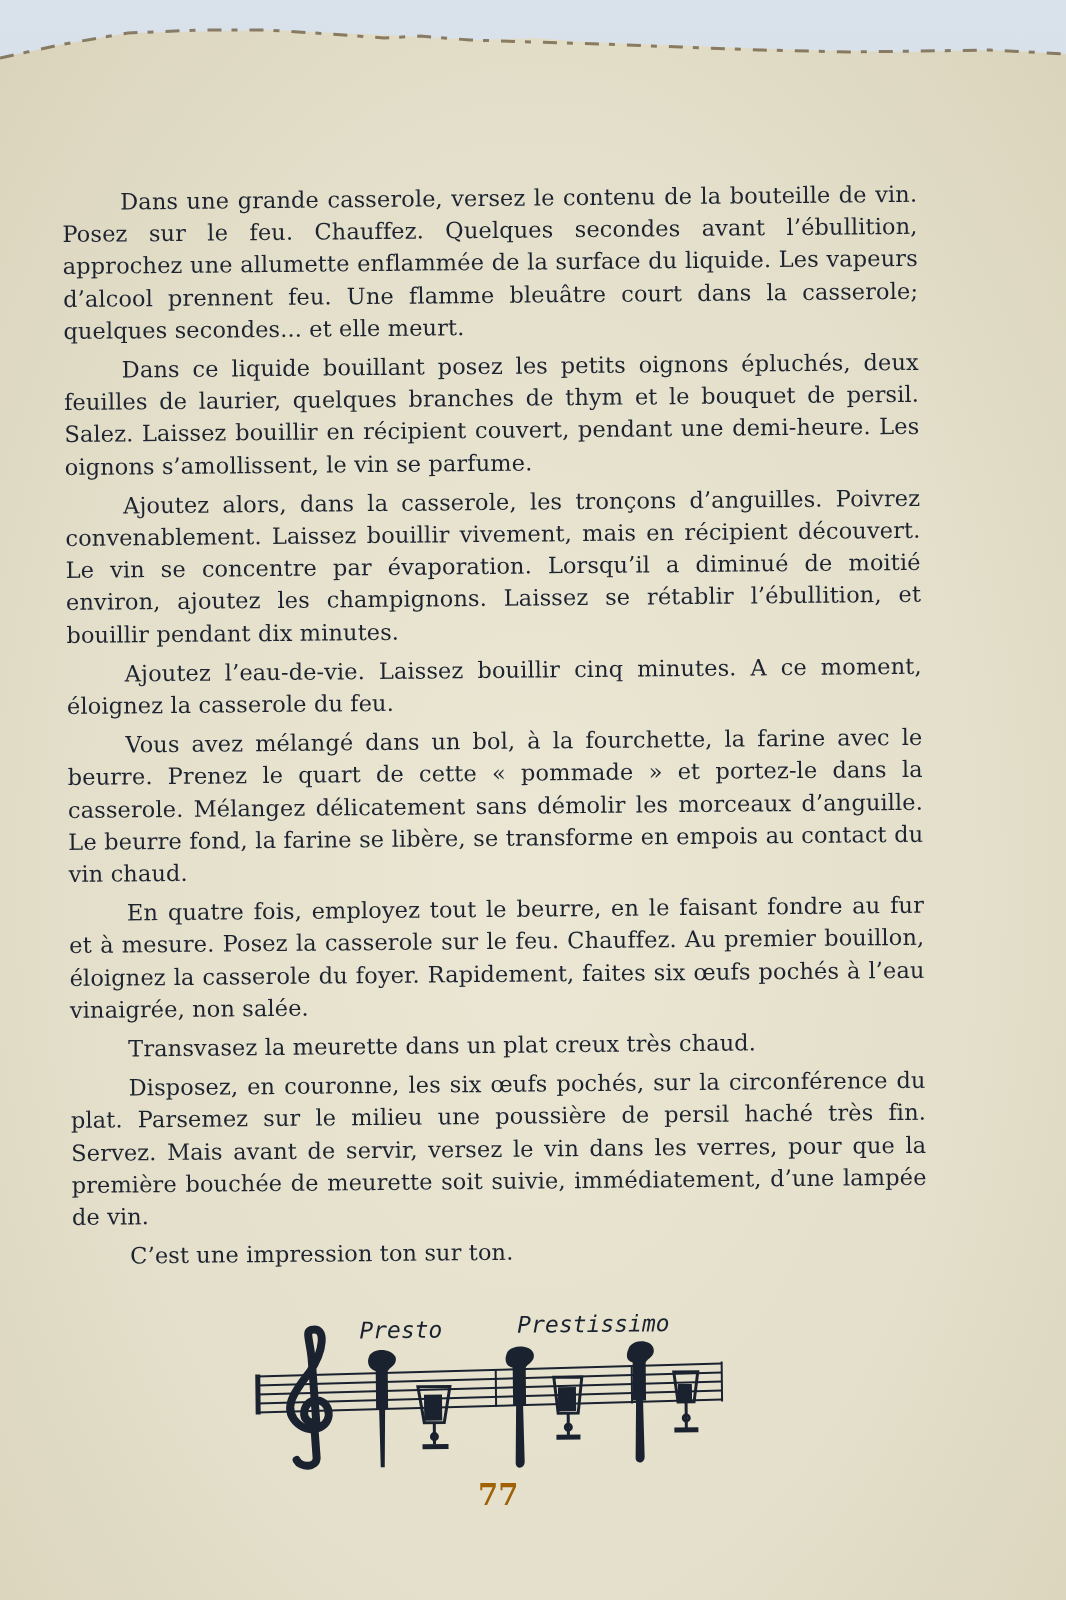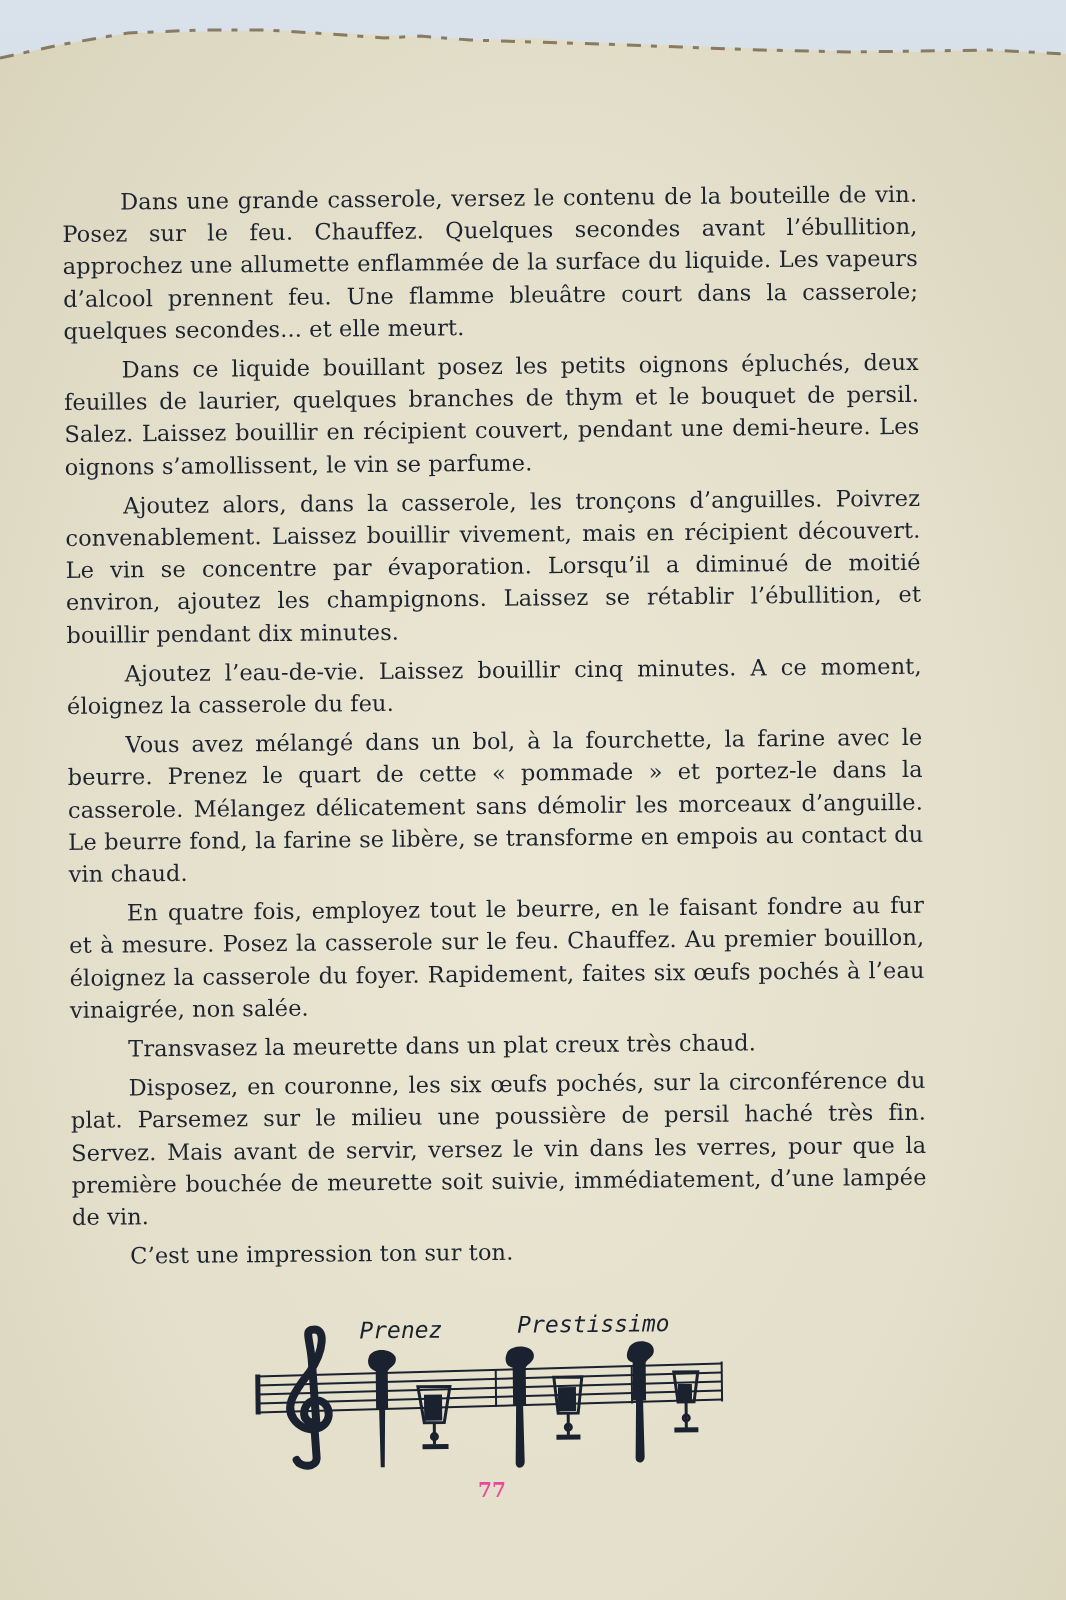--- a/index.html
+++ b/index.html
@@ -26,22 +26,22 @@
   .text-block p.last { margin-top: 0; }
   .illustration {
     position: absolute; left: 252px; top: 1316px; width: 480px; height: 160px;
     transform: rotate(-0.6deg);
   }
   .tempo {
     position: absolute; font-family: "DejaVu Sans Mono", "Liberation Mono", monospace;
     font-style: italic; font-size: 23px; color: #1a2230;
   }
   .page-number {
-    position: absolute; left: 478px; top: 1478px; font-size: 20px; font-weight: bold;
-    color: #ec4899; font-family: "DejaVu Serif", serif;
+    position: absolute; left: 478px; top: 1478px; font-size: 29px; font-weight: bold;
+    color: #a16207; font-family: "DejaVu Serif", serif;
   }
 </style>
 </head>
 <body>
 
 <div class="page"></div>
 <svg class="edge" viewBox="0 0 1066 70">
   <path d="M0 58 L64 44 L128 33 L200 30 L266 30 L330 34 L384 38 L420 36 L470 40 L533 42 L600 44 L680 47 L760 50 L850 52 L920 51 L990 50 L1066 54" fill="none" stroke="#6b5a3e" stroke-width="3" stroke-dasharray="14 10 6 12" opacity="0.75"></path>
 </svg>
 
@@ -51,21 +51,21 @@
   <p>Ajoutez alors, dans la casserole, les tronçons d’anguilles. Poivrez convenablement. Laissez bouillir vivement, mais en récipient découvert. Le vin se concentre par évaporation. Lorsqu’il a diminué de moitié environ, ajoutez les champignons. Laissez se rétablir l’ébullition, et bouillir pendant dix minutes.</p>
   <p>Ajoutez l’eau-de-vie. Laissez bouillir cinq minutes. A ce moment, éloignez la casserole du feu.</p>
   <p>Vous avez mélangé dans un bol, à la fourchette, la farine avec le beurre. Prenez le quart de cette « pommade » et portez-le dans la casserole. Mélangez délicatement sans démolir les morceaux d’anguille. Le beurre fond, la farine se libère, se transforme en empois au contact du vin chaud.</p>
   <p>En quatre fois, employez tout le beurre, en le faisant fondre au fur et à mesure. Posez la casserole sur le feu. Chauffez. Au premier bouillon, éloignez la casserole du foyer. Rapidement, faites six œufs pochés à l’eau vinaigrée, non salée.</p>
   <p>Transvasez la meurette dans un plat creux très chaud.</p>
   <p>Disposez, en couronne, les six œufs pochés, sur la circonférence du plat. Parsemez sur le milieu une poussière de persil haché très fin. Servez. Mais avant de servir, versez le vin dans les verres, pour que la première bouchée de meurette soit suivie, immédiatement, d’une lampée de vin.</p>
   <p class="last">C’est une impression ton sur ton.</p>
 </div>
 
 <div class="illustration">
-  <span class="tempo" style="left:108px; top:0px;">Prenez</span>
+  <span class="tempo" style="left:108px; top:0px;">Presto</span>
   <span class="tempo" style="left:266px; top:-4px;">Prestissimo</span>
   <svg width="480" height="160" viewBox="0 0 480 160" style="position:absolute;left:0;top:0;">
     <g stroke="#1a2230" stroke-width="2" fill="none">
       <line x1="5" y1="58" x2="470" y2="50"></line>
       <line x1="5" y1="67" x2="470" y2="59"></line>
       <line x1="5" y1="76" x2="470" y2="68"></line>
       <line x1="5" y1="85" x2="470" y2="77"></line>
       <line x1="5" y1="94" x2="470" y2="86"></line>
       <line x1="6" y1="56" x2="6" y2="96" stroke-width="5"></line>
       <line x1="244" y1="53" x2="244" y2="91"></line>

